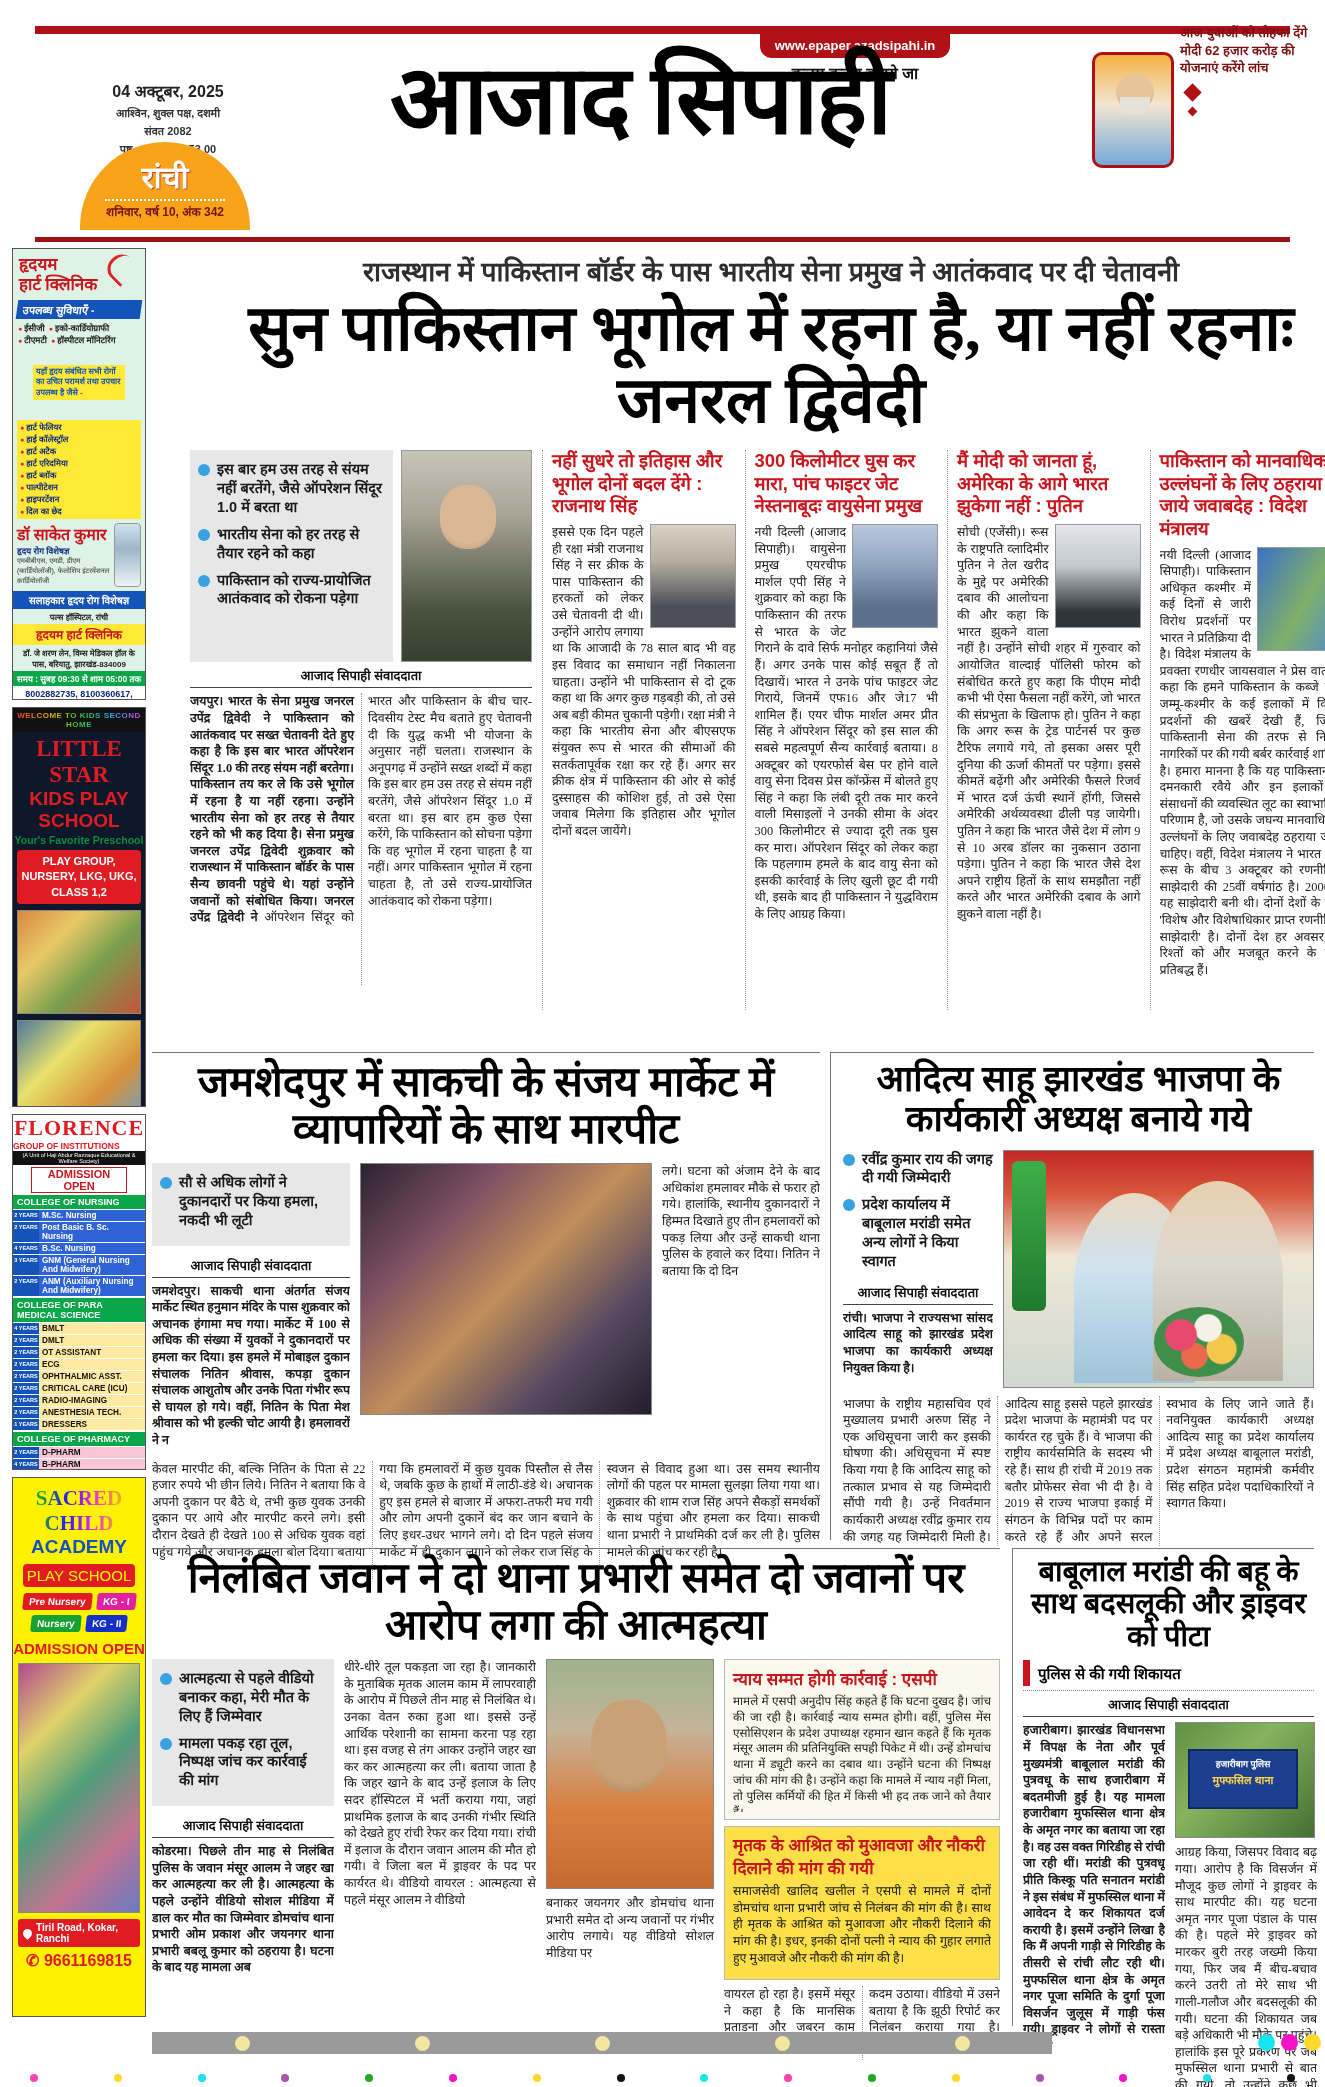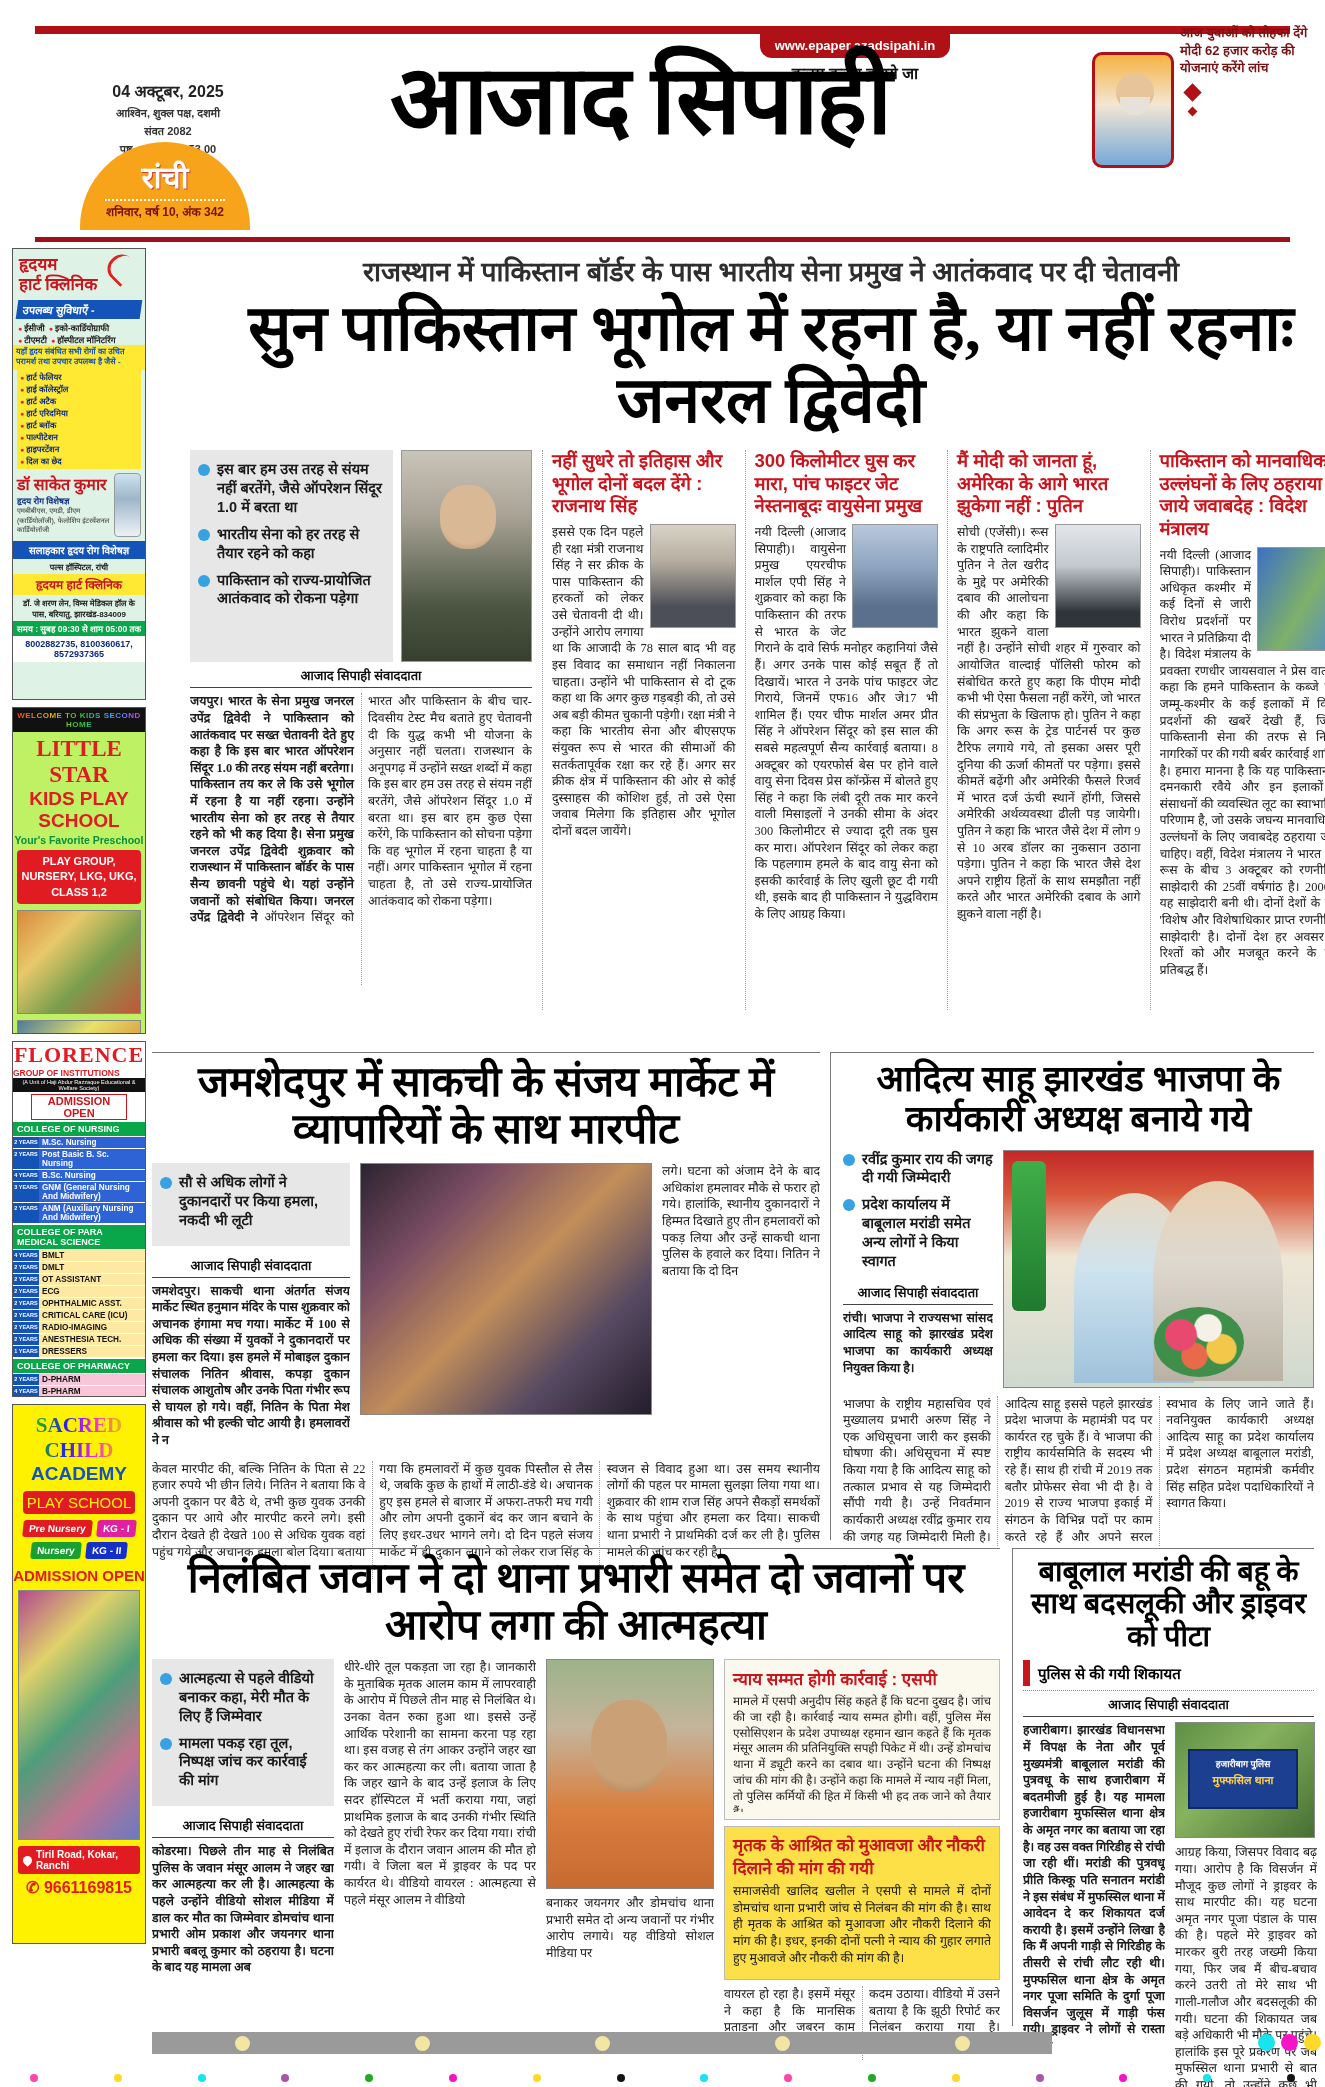--- a/index.html
+++ b/index.html
@@ -123,36 +123,36 @@
   .sidebar { position:absolute; left:12px; top:248px; width:134px; }
   .ad { border:1.5px solid #555; margin-bottom:7px; overflow:hidden; }
   .ad-heart { background:#dff2e6; height:452px; font-size:9px; }
   .heart-title { color:#c9151d; font-weight:900; font-size:17px; text-align:left; padding:6px 6px 0; line-height:1.15; font-family:"Liberation Serif", serif; }
   .heart-logo { position:relative; float:right; width:34px; height:30px; margin:6px 4px 0 0; }
   .heart-logo .h { width:28px; height:26px; background:transparent; border:3px solid #e02424; border-radius:50% 50% 0 0; transform:rotate(-45deg); border-bottom:none; border-right:none; }
   .facil-ribbon { background:#1453b8; color:#fff; font-weight:bold; font-size:11px; padding:2px 6px; margin:6px 4px 3px; transform:skewX(-8deg); }
   .facil { display:flex; flex-wrap:wrap; padding:0 5px; gap:1px 4px; }
   .facil span { font-size:8.5px; font-weight:bold; color:#222; }
   .facil span::before { content:"● "; color:#e02424; font-size:7px; }
-  .heart-note { background:#ffe932; color:#1453b8; font-weight:bold; font-size:8px; margin:0; padding:2px 3px; line-height:1.3; }
+  .heart-note { background:#ffe932; color:#1453b8; font-weight:bold; font-size:8px; margin:20px; padding:2px 3px; line-height:1.3; }
   .disease { display:flex; flex-wrap:wrap; background:#ffe932; margin:0 4px; padding:1px 3px 3px; gap:1px 3px; }
   .disease span { font-size:8.3px; font-weight:bold; color:#0d2a80; width:58px; }
   .disease span::before { content:"● "; color:#e02424; font-size:7px; }
   .doc-row { display:flex; margin-top:4px; padding:0 4px; gap:3px; }
   .doc-photo { width:52px; height:64px; background:linear-gradient(180deg,#cfe2ef 0%,#9db6c9 40%,#eef2f5 100%); border:1px solid #999; border-radius:4px; }
   .doc-name { color:#c9151d; font-weight:900; font-size:16px; font-family:"Liberation Serif", serif; }
   .doc-title { font-size:8.5px; font-weight:bold; color:#0d2a80; }
   .doc-creds { font-size:7px; color:#333; line-height:1.4; }
   .blue-band { background:#1453b8; color:#fff; font-weight:bold; font-size:10px; text-align:center; padding:2px 2px; margin-top:4px; }
   .yellow-band { background:#ffe932; color:#c9151d; font-weight:900; font-size:12px; text-align:center; padding:2px; }
   .heart-addr { font-size:8px; text-align:center; font-weight:bold; color:#222; padding:2px 3px; }
   .green-band { background:#0aa64a; color:#fff; font-weight:bold; font-size:8.5px; text-align:center; padding:2px; }
   .heart-phones { background:#fff; color:#0d2a80; font-weight:bold; font-size:9px; text-align:center; padding:3px 1px; }
 
-  .ad-star { height:327px; background:#bef264; text-align:center; }
+  .ad-star { height:400px; background:#0f172a; text-align:center; }
   .star-welcome { background:#111; color:#ffd24a; font-size:8px; font-weight:bold; letter-spacing:.5px; padding:3px 1px;
     background-image:linear-gradient(90deg,#e33 0%,#fa0 25%,#3c3 50%,#3af 75%,#e3e 100%); -webkit-background-clip:text; background-clip:text; -webkit-text-fill-color:transparent; background-color:#111; }
   .star-welcome-wrap { background:#111; }
   .star-name1 { color:#e01b22; font-weight:900; font-size:23px; margin-top:4px; font-family:"Liberation Serif", serif; }
   .star-name2 { color:#e01b22; font-weight:900; font-size:19px; }
   .star-tag { color:#0a8f3c; font-weight:bold; font-size:10.5px; margin:2px 0 4px; }
   .star-classes { background:#e01b22; color:#fff; font-weight:900; font-size:11px; padding:4px 3px; margin:0 4px; border-radius:4px; line-height:1.4; }
   .star-photo { height:104px; margin:6px 4px 0; border:1px solid #888;
     background:linear-gradient(135deg,#d9893b 0%,#e8c96a 30%,#7a9e4e 60%,#c2563a 100%); }
   .star-photo.b { background:linear-gradient(135deg,#4e7a9e 0%,#e8e26a 35%,#d98f3b 70%,#6aa3c2 100%); }

